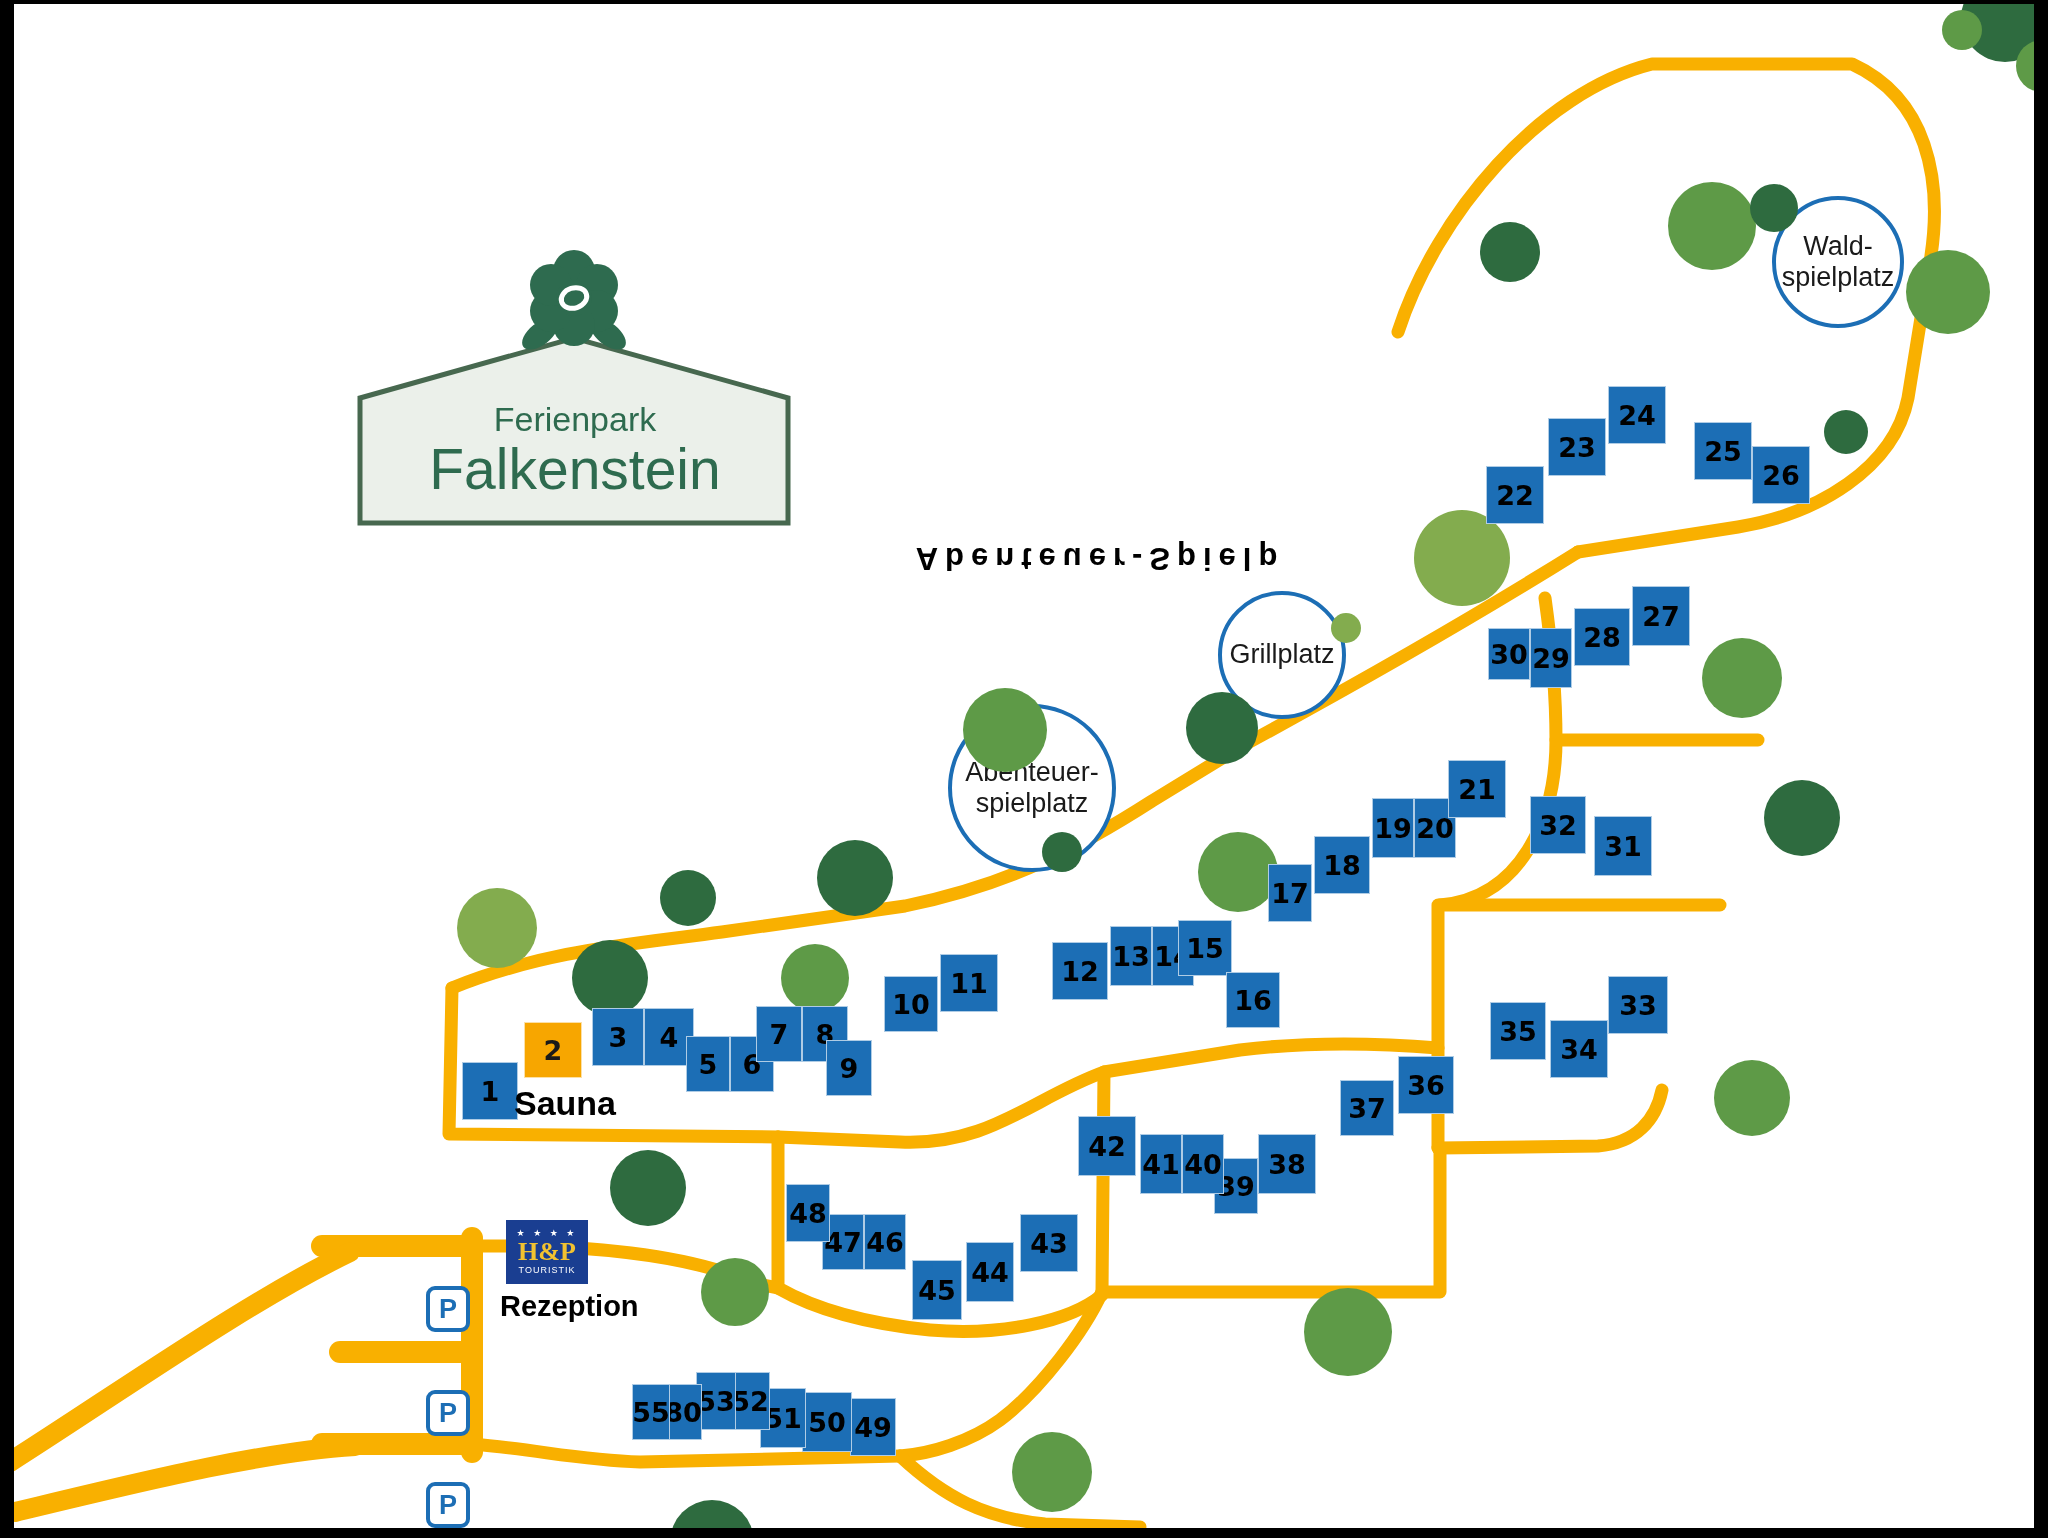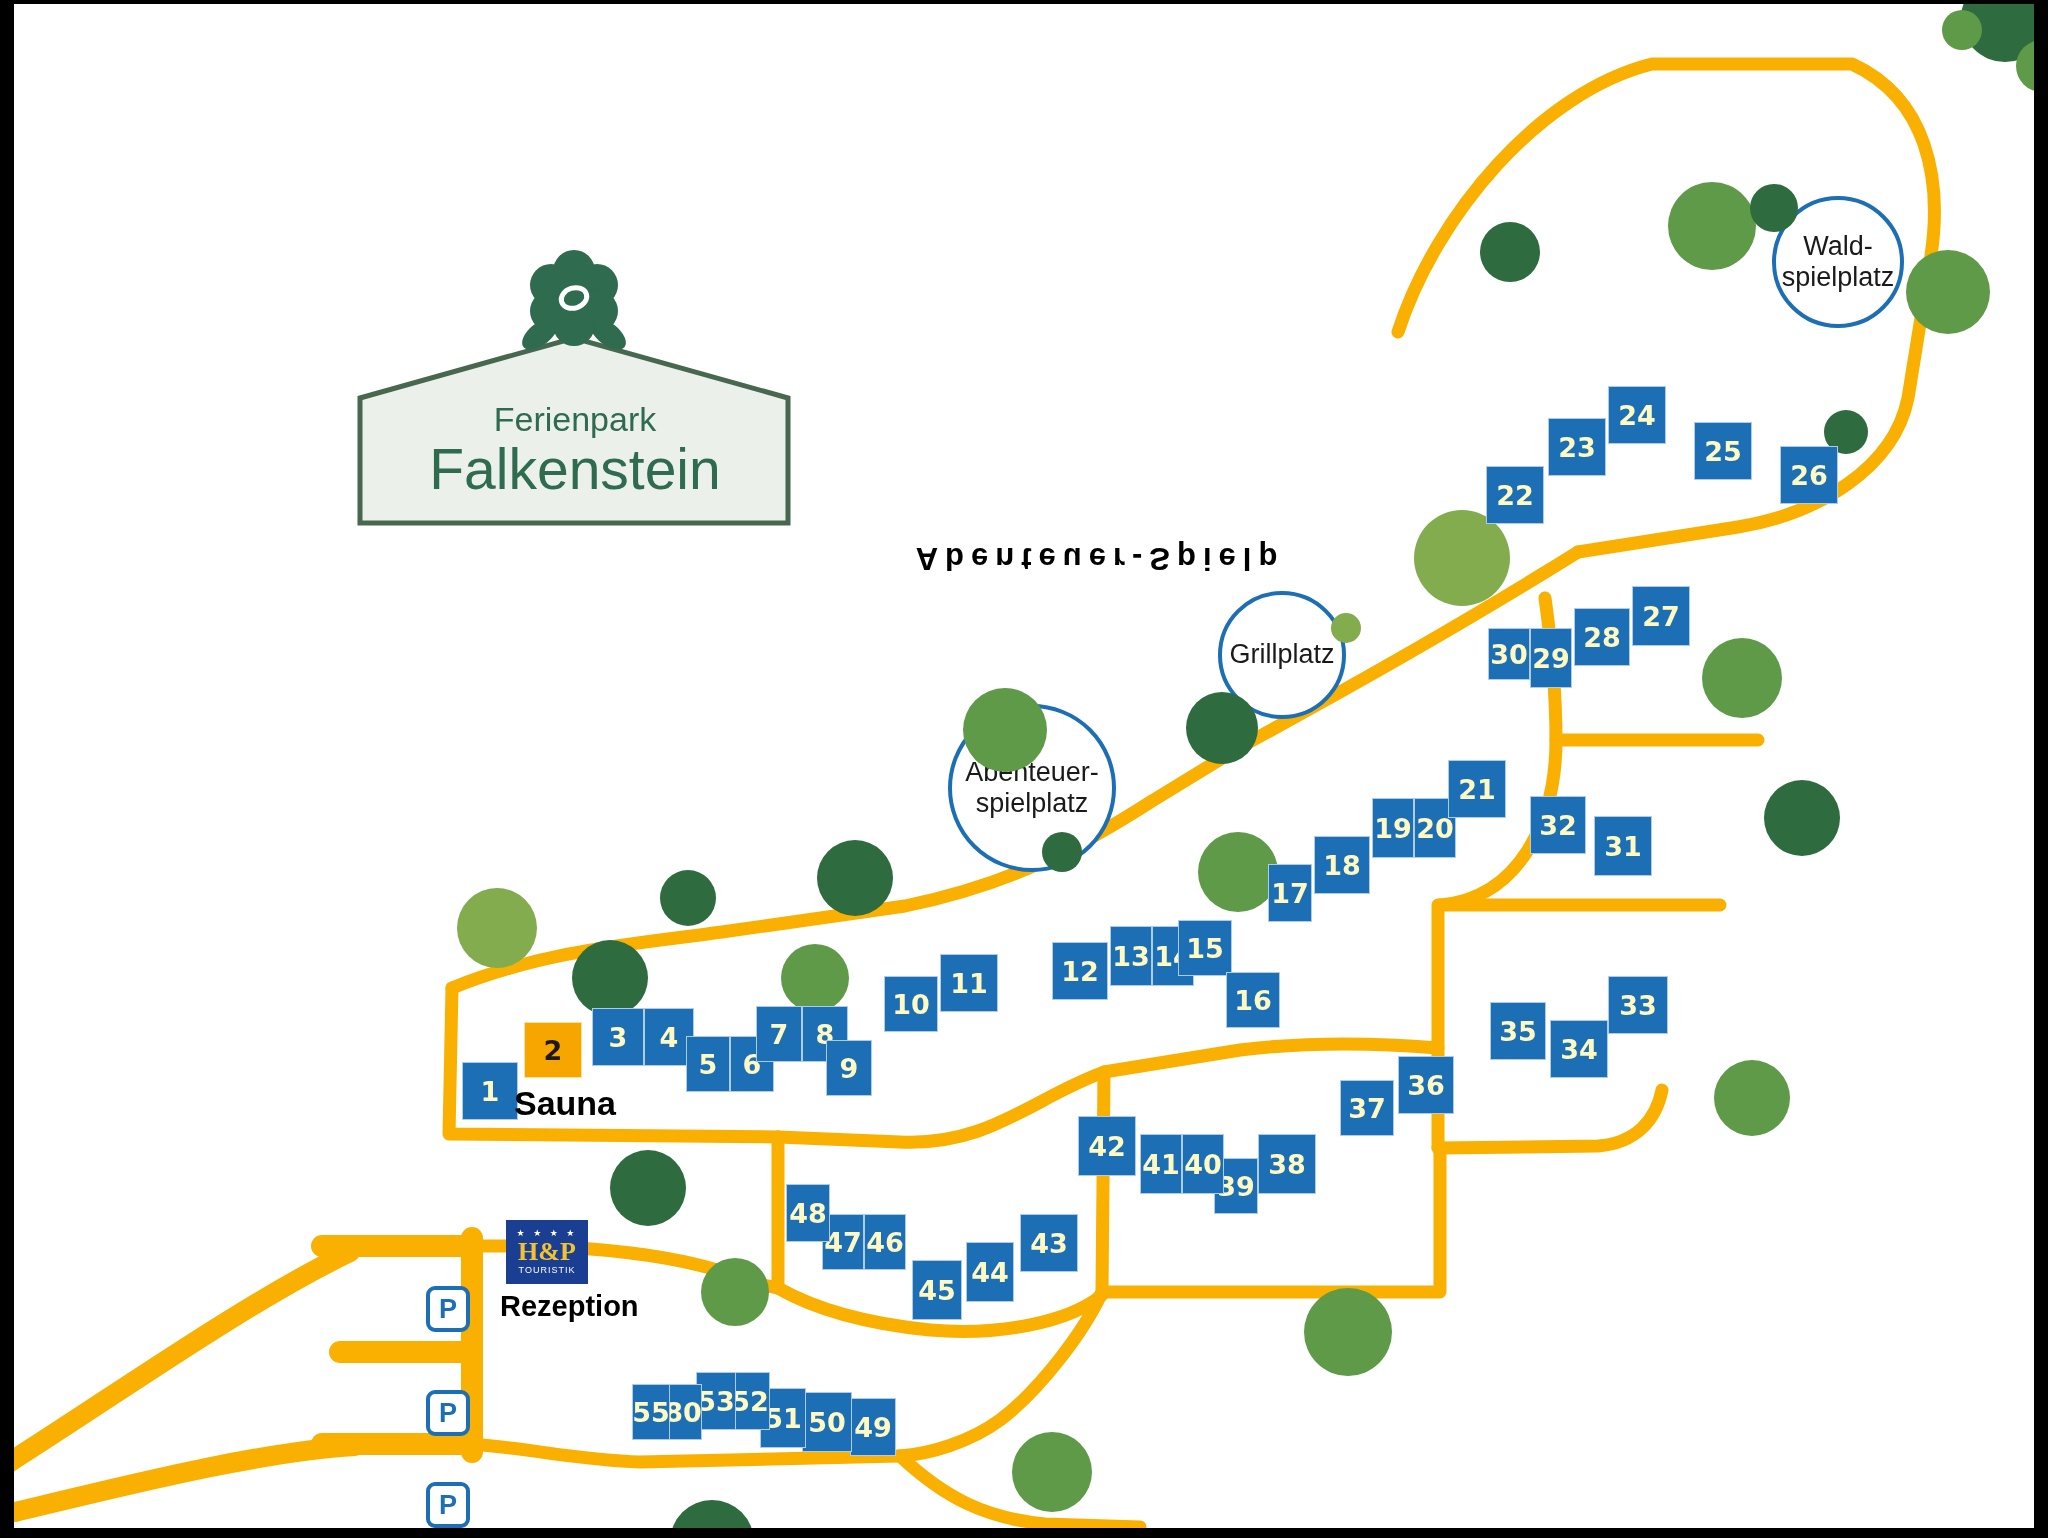--- a/index.html
+++ b/index.html
@@ -10,21 +10,21 @@
   }
   #roads{position:absolute;left:0;top:0;}
   #roads path{stroke:var(--road);fill:none;stroke-linecap:round;stroke-linejoin:round;}
   .playground{
     position:absolute;border-radius:50%;background:#fff;border:4px solid var(--circle);
     display:flex;align-items:center;justify-content:center;text-align:center;
     color:#1a1a1a;font-size:27px;line-height:1.15;box-sizing:border-box;
   }
   .tree{position:absolute;border-radius:50%;}
   .house{
-    position:absolute;background:var(--house);color:#fef9c3;
+    position:absolute;background:var(--house);color:#000000;
     display:flex;align-items:center;justify-content:center;
     font-weight:bold;font-size:27px;font-family:"DejaVu Sans",sans-serif;
     box-sizing:border-box;border:1px solid rgba(255,255,255,0.65);
   }
   .house.sauna{background:var(--sauna);color:#1a1a1a;}
   .map-label{position:absolute;font-weight:bold;color:#000;}
   #sauna-label{left:514px;top:1084px;font-size:34px;}
   #rezeption-label{left:500px;top:1290px;font-size:29px;}
   #flipped-label{
     position:absolute;left:880px;top:540px;width:440px;text-align:center;
@@ -200,21 +200,21 @@
       </div>
       <div class="house" style="left: 1548px; top: 418px; width: 58px; height: 58px;">
         <span>23</span>
       </div>
       <div class="house" style="left: 1608px; top: 386px; width: 58px; height: 58px;">
         <span>24</span>
       </div>
       <div class="house" style="left: 1694px; top: 422px; width: 58px; height: 58px;">
         <span>25</span>
       </div>
-      <div class="house" style="left: 1752px; top: 446px; width: 58px; height: 58px; margin-left: 28px;">
+      <div class="house" style="left: 1752px; top: 446px; width: 58px; height: 58px;">
         <span>26</span>
       </div>
       <div class="house" style="left: 1632px; top: 586px; width: 58px; height: 60px;">
         <span>27</span>
       </div>
       <div class="house" style="left: 1574px; top: 608px; width: 56px; height: 58px;">
         <span>28</span>
       </div>
       <div class="house" style="left: 1530px; top: 628px; width: 42px; height: 60px;">
         <span>29</span>

